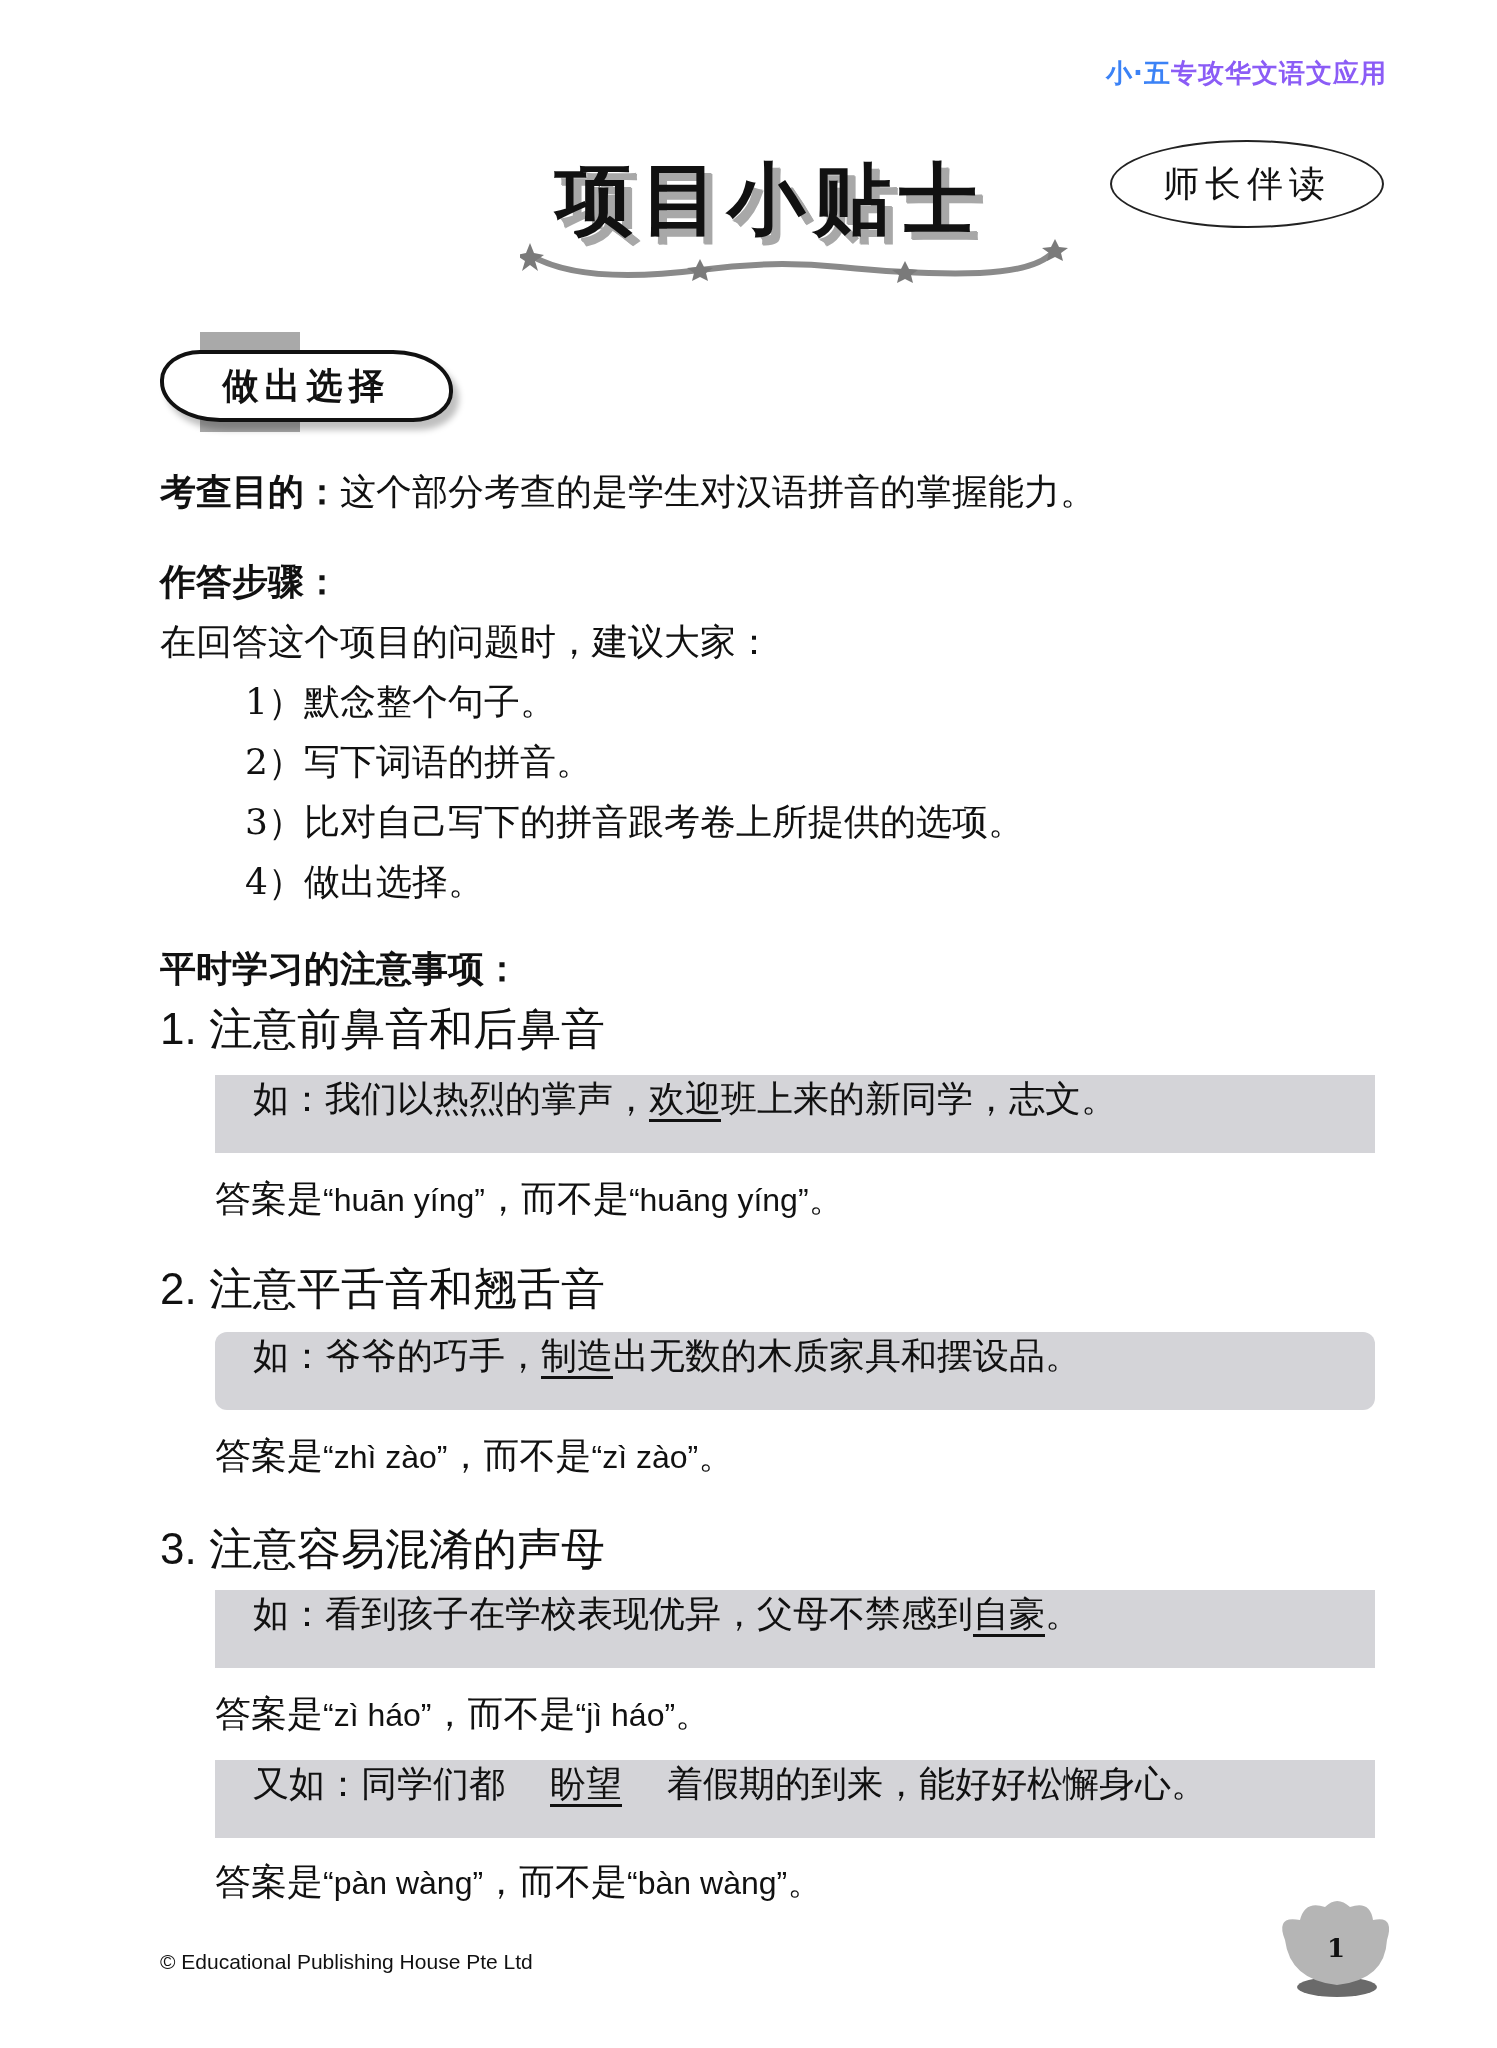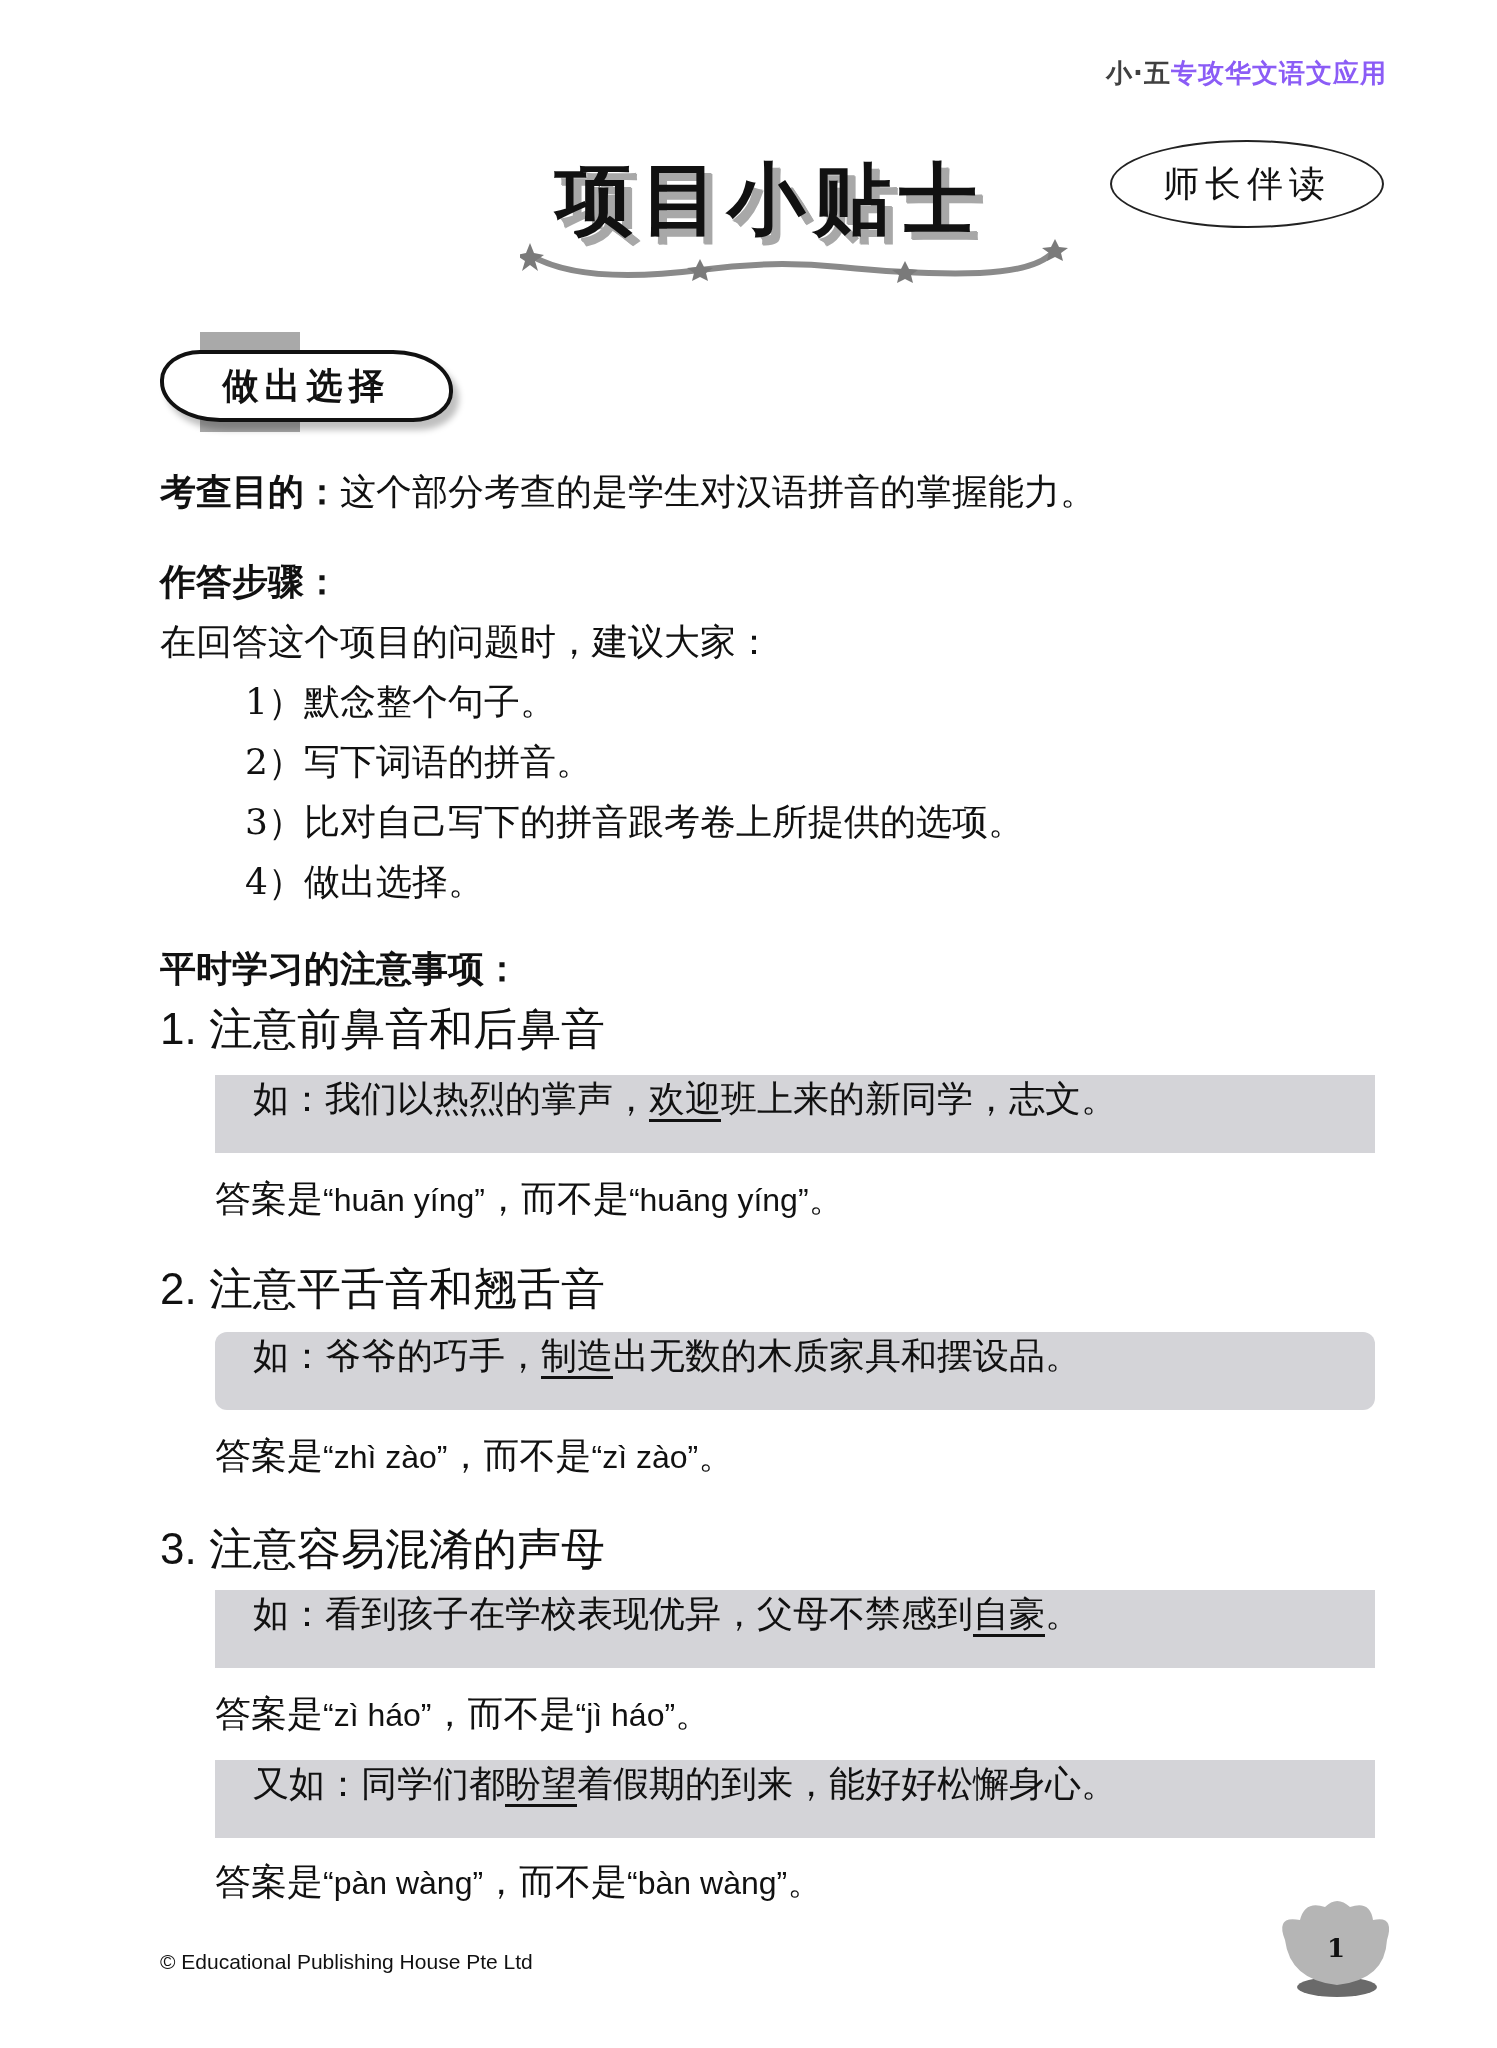--- a/index.html
+++ b/index.html
@@ -1,21 +1,21 @@
 <!DOCTYPE html>
 <html><head>
 <meta charset="utf-8">
 <style>
   html, body { margin: 0; padding: 0; background: #ffffff; }
   body { width: 1497px; height: 2048px; position: relative; overflow: hidden;
          font-family: "DejaVu Serif", "Liberation Serif", serif; color: #111; }
   .abs { position: absolute; }
 
   .header-series { right: 110px; top: 56px; font-family: "DejaVu Sans", sans-serif; font-size: 26px; font-weight: bold; letter-spacing: 1px; }
-  .header-series .lvl { color: #404040; }
+  .header-series .lvl { color: #3b82f6; }
   .header-series .name { color: #8b5cf6; }
 
   .title { left: 555px; top: 148px; font-family: "DejaVu Sans", sans-serif; font-weight: bold; font-size: 78px; letter-spacing: 8px; color: #111;
            text-shadow: 7px 7px 0 #a8a8a8, 8px 8px 0 #a8a8a8; }
   .title-wave { left: 520px; top: 235px; }
 
   .badge-oval { left: 1110px; top: 140px; width: 270px; height: 84px; border: 2px solid #222; border-radius: 50%;
                 display: flex; align-items: center; justify-content: center; font-size: 36px; letter-spacing: 6px; }
 
   .section-tag { left: 160px; top: 330px; width: 300px; height: 100px; }
@@ -97,21 +97,21 @@
 
 <div class="abs line sans-head" style="top:1520px;">3. 注意容易混淆的声母</div>
 <div class="abs example-box" style="top:1590px;">
   <span>如：看到孩子在学校表现优异，父母不禁感到</span>
     <span class="ul">自豪</span>
     <span>。</span>
 </div>
 <div class="abs answer" style="top:1690px;">
   <span>答案是</span><span class="py">“zì háo”</span><span>，而不是</span><span class="py">“jì háo”</span><span>。</span>
 </div>
-<div class="abs example-box" style="top:1760px; padding-left:38px;">
+<div class="abs example-box" style="top:1760px; padding-left:38px;gap:45px;">
   <span>又如：同学们都</span>
     <span class="ul">盼望</span>
     <span>着假期的到来，能好好松懈身心。</span>
 </div>
 <div class="abs answer" style="top:1858px;">
   <span>答案是</span><span class="py">“pàn wàng”</span><span>，而不是</span><span class="py">“bàn wàng”</span><span>。</span>
 </div>
 
 <div class="abs footer-copy">© Educational Publishing House Pte Ltd</div>
 <div class="abs page-num">

